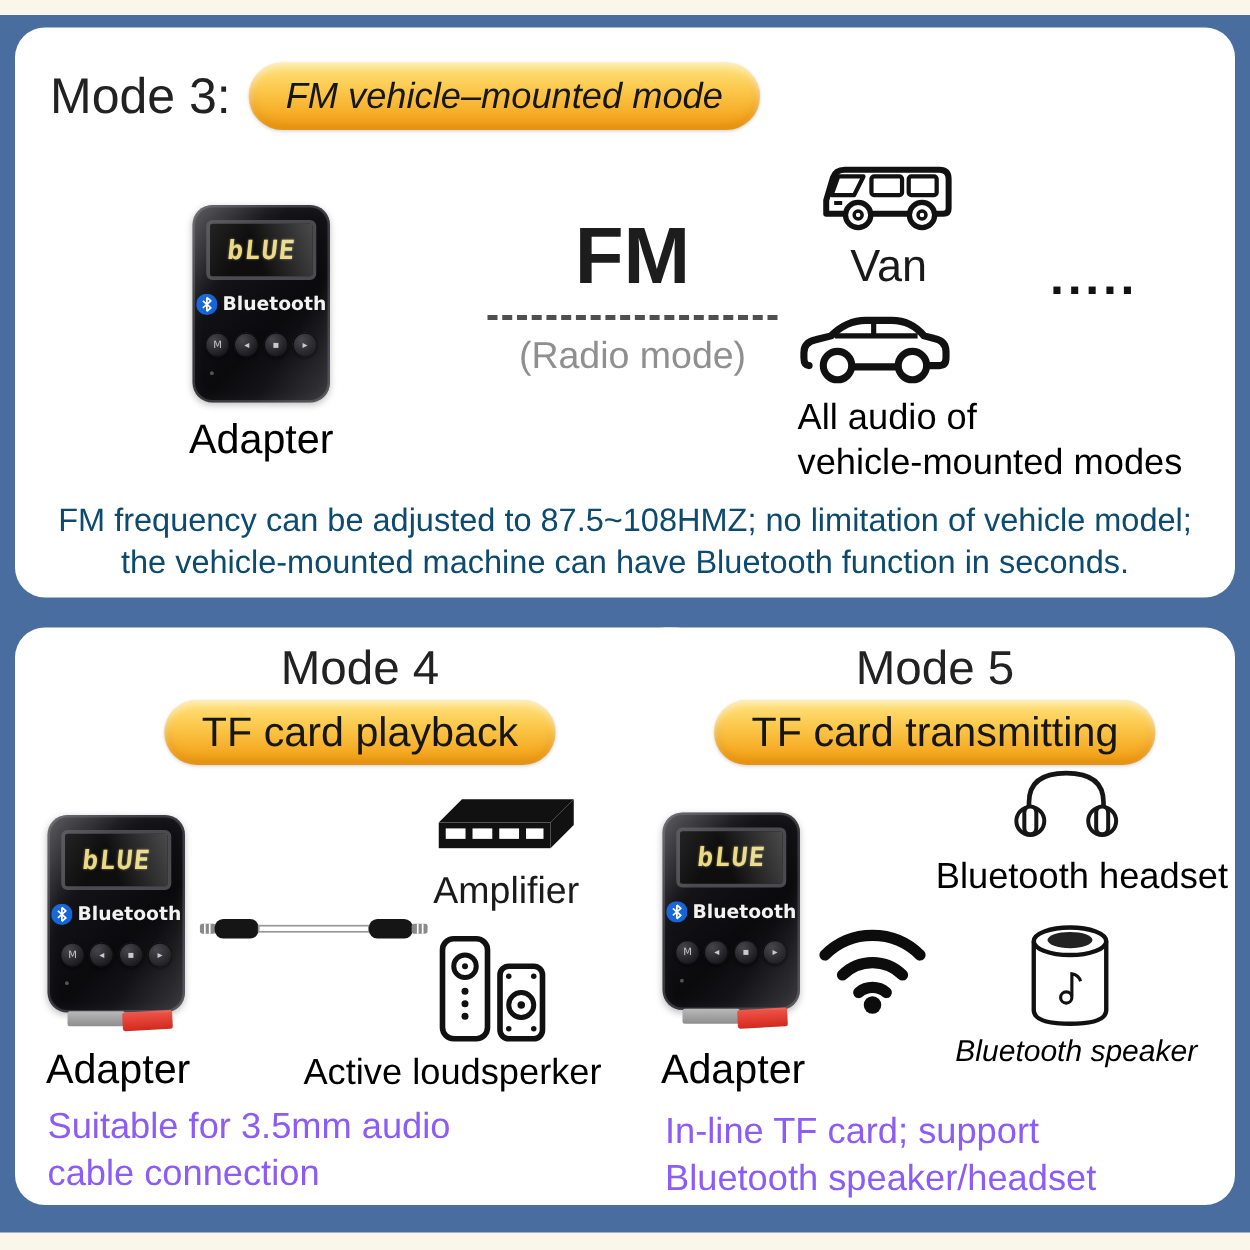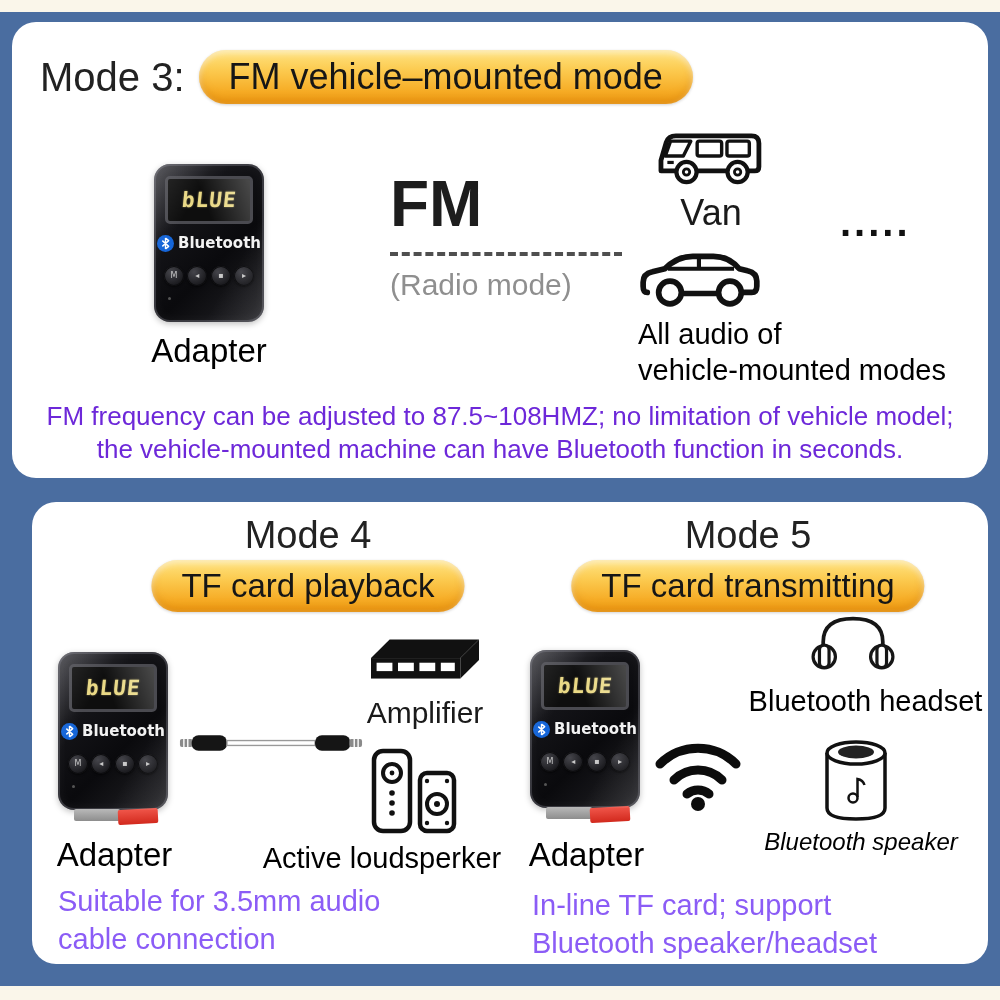--- a/index.html
+++ b/index.html
@@ -2,50 +2,50 @@
 <html><head>
 <meta charset="utf-8">
 <style>
   * { margin:0; padding:0; box-sizing:border-box; }
   html,body { width:1000px; height:1000px; }
   body { font-family:"Liberation Sans","DejaVu Sans",sans-serif; color:#1a1a1a; }
   #stage { position:relative; width:1000px; height:1000px; background:#faf6ea; overflow:hidden; }
   .blue-bg { position:absolute; left:0; top:12px; width:1000px; height:974px; background:#4a6da0; }
   .panel { position:absolute; background:#ffffff; border-radius:24px; }
   #panel-top { left:12px; top:22px; width:976px; height:456px; }
-  #panel-bl  { left:12px; top:502px; width:552px; height:462px;margin-left:20px; }
+  #panel-bl  { left:12px; top:502px; width:552px; height:462px; }
   #panel-br  { left:508px; top:502px; width:480px; height:462px; }
 
   .pill { display:inline-block; padding:0 30px; border-radius:30px; color:#161616;
     background:linear-gradient(180deg,#ffe483 0%,#fccc52 35%,#f6ab24 78%,#ef9b12 100%);
     box-shadow: inset 0 3px 6px rgba(255,255,255,.55), inset 0 -4px 8px rgba(196,110,0,.35), 0 1px 3px rgba(0,0,0,.18);
     white-space:nowrap; }
   .title-row { position:absolute; left:28px; top:28px; display:flex; align-items:center; gap:14px; }
   .title-row .mode-label { font-size:40px; color:#222; }
-  .title-row .pill { height:54px; line-height:54px; font-size:36px; }
+  .title-row .pill { height:54px; line-height:54px; font-size:29px;font-style:italic; }
 
   .panel-h2 { position:absolute; left:0; top:12px; width:100%; text-align:center; font-size:38px; color:#222; }
   .pill-center { position:absolute; top:58px; left:50%; transform:translateX(-50%); height:52px; line-height:52px; font-size:33px; }
 
   .cap { position:absolute; color:#000000; }
   .center { text-align:center; }
   .nowrap { white-space:nowrap; }
 
   
-  .fm-block { position:absolute; left:378px; top:150px; width:232px; text-align:left; }
+  .fm-block { position:absolute; left:378px; top:150px; width:232px; text-align:center; }
   .fm-big { font-size:64px; font-weight:bold; color:#1d1d1d; line-height:1; }
   .fm-dash { margin-top:16px; border-top:4px dashed #4f4f4f; height:0; }
   .fm-sub { margin-top:12px; font-size:30px; color:#8f8f8f; }
 
   
   .icon-group { position:absolute; text-align:center; }
   .icon-group svg { display:block; margin:0 auto; }
   .dots { position:absolute; left:828px; top:178px; font-size:40px; font-weight:bold; letter-spacing:3px; color:#111; }
 
-  .footer-txt { position:absolute; left:0; width:100%; text-align:center; font-size:26px; line-height:33px; color:#6d28d9; }
+  .footer-txt { position:absolute; left:0; width:100%; text-align:center; font-size:26px; line-height:33px; color:#0c4a6e; }
   .footer-left { position:absolute; font-size:29px; line-height:38px; color:#8b5cf6; }
 
   
   .device { position:absolute; width:110px; height:158px; border-radius:16px;
     background:linear-gradient(135deg,#3e3e44 0%,#141418 30%,#0a0a0d 60%,#232327 100%);
     box-shadow: inset 0 0 0 2px rgba(130,130,140,.35), inset 0 0 14px rgba(255,255,255,.06), 0 2px 6px rgba(0,0,0,.25); }
   .device::after { content:""; position:absolute; inset:0; border-radius:16px; pointer-events:none;
     background:linear-gradient(120deg, rgba(255,255,255,.14) 0%, transparent 30%, transparent 70%, rgba(255,255,255,.10) 100%); }
   .dev-screen { position:absolute; left:11px; top:12px; width:88px; height:48px; background:#0e0e0e;
     border:3px solid #4a4a50; border-radius:5px; display:flex; align-items:center; justify-content:center; overflow:hidden; }

